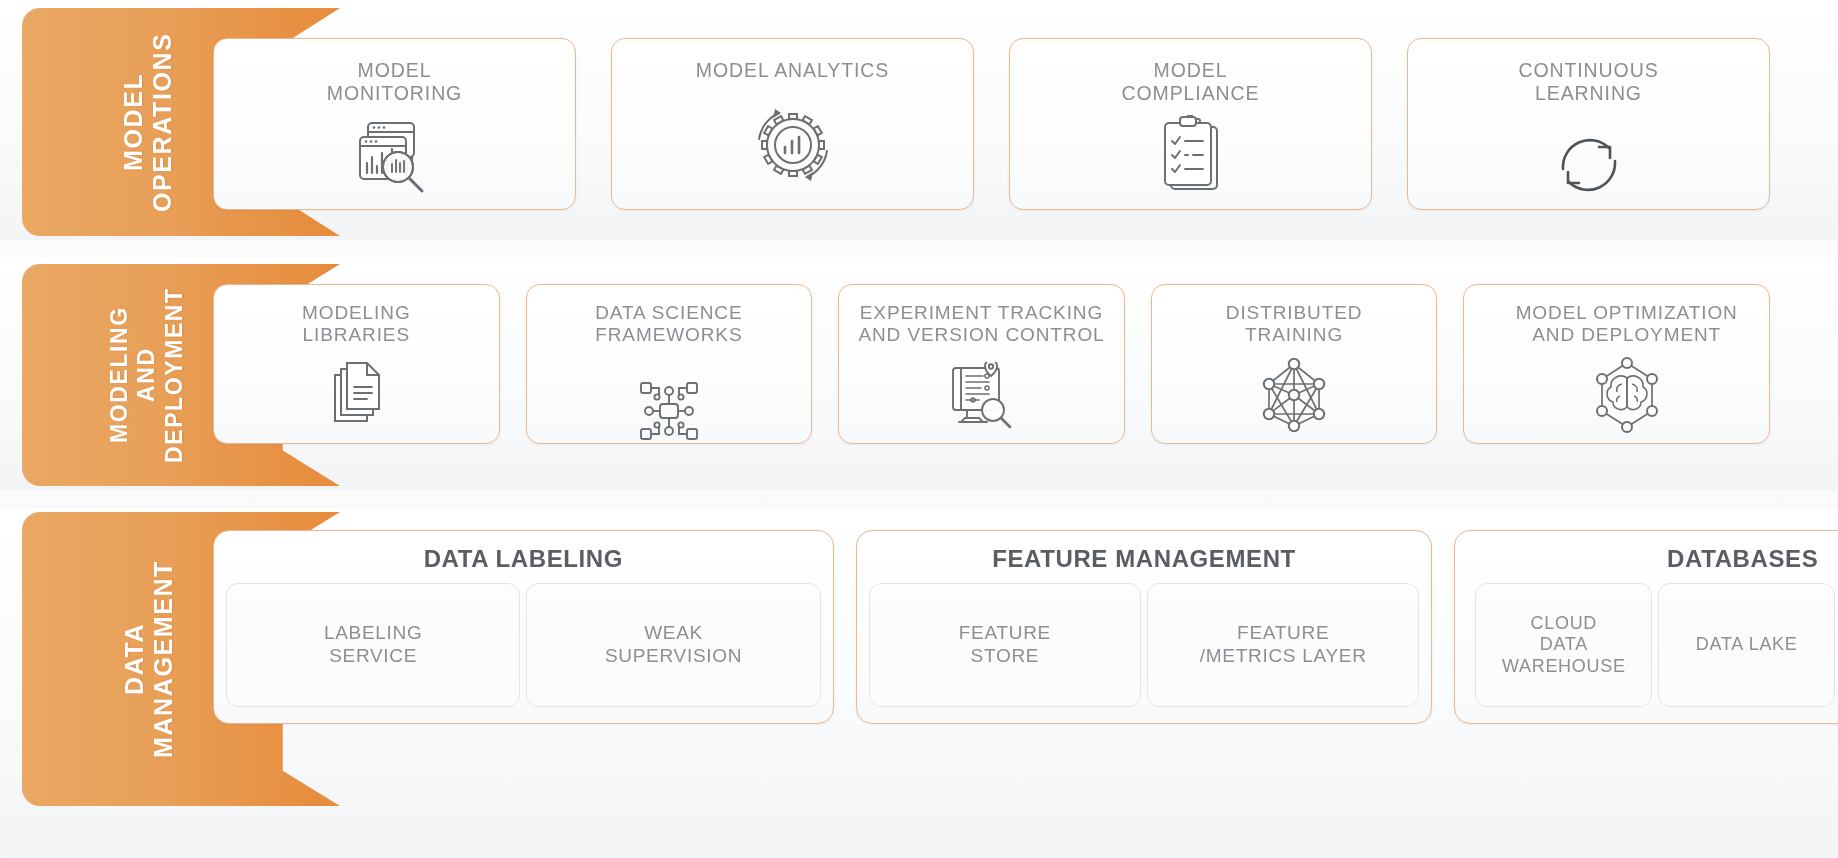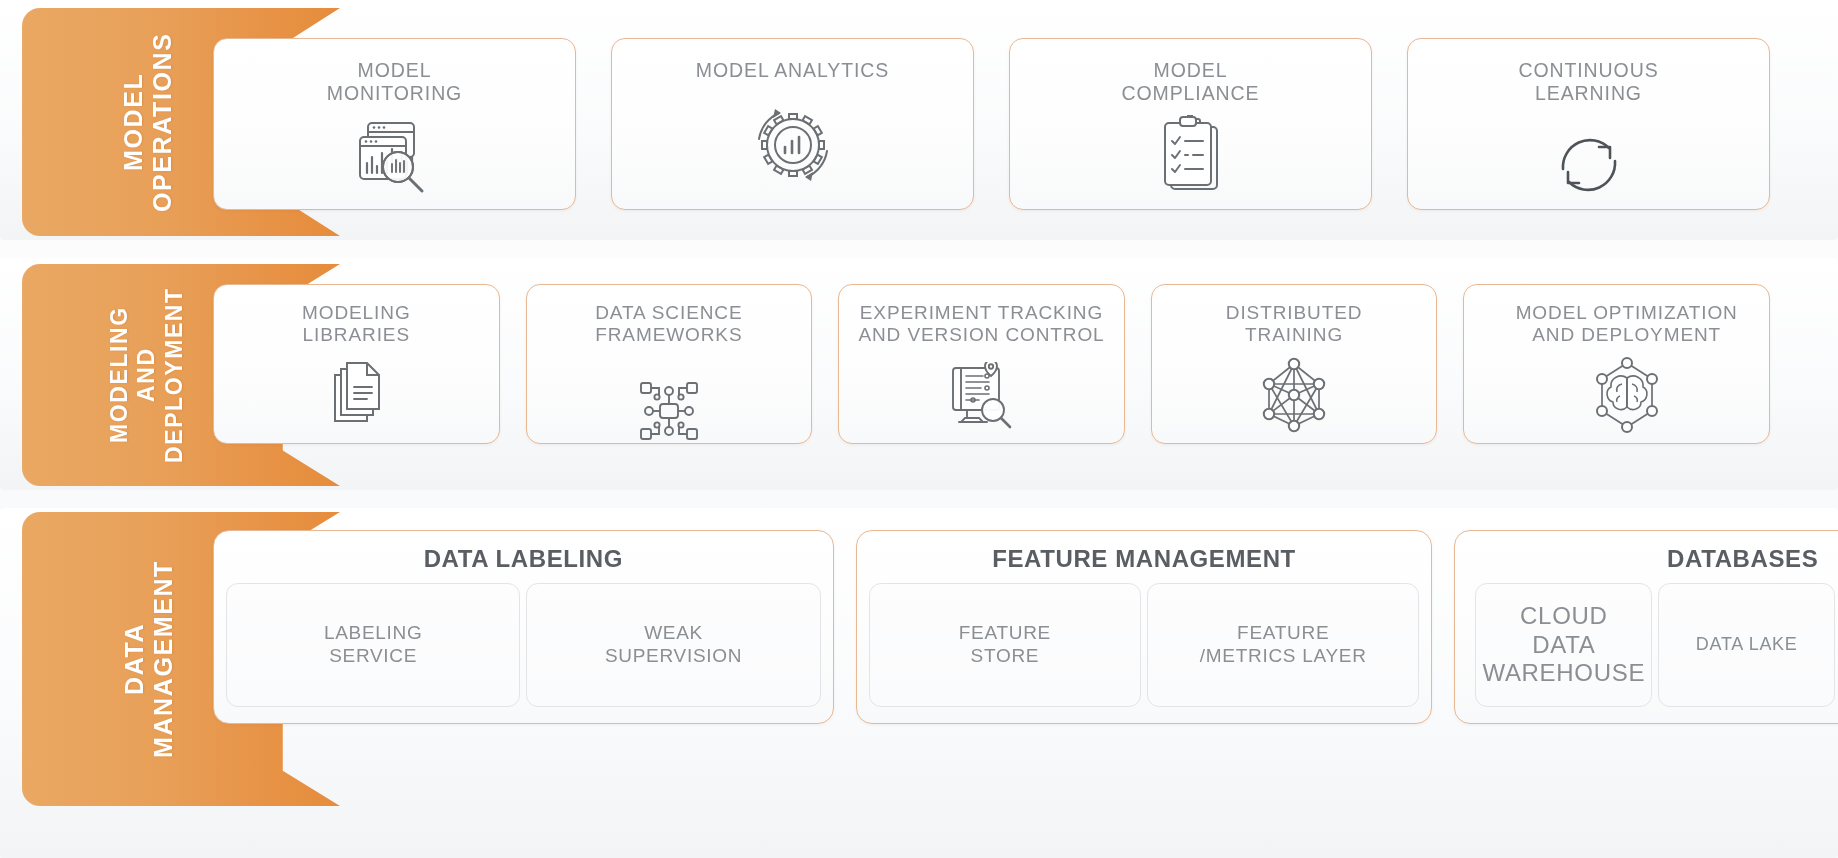--- a/index.html
+++ b/index.html
@@ -436,21 +436,21 @@
           <div class="subcard">FEATURE
 STORE</div>
           <div class="subcard">FEATURE
 /METRICS LAYER</div>
         </div>
       </div>
 
       <div class="group" style="flex:1 1 0;">
         <div class="group-title">DATABASES</div>
         <div class="subcards">
-          <div class="subcard" style="font-size:24px;margin-left:8px;">CLOUD
+          <div class="subcard" style="font-size:18px;margin-left:8px;">CLOUD
 DATA
 WAREHOUSE</div>
           <div class="subcard" style="font-size:18px;">DATA LAKE</div>
           <div class="subcard" style="font-size:22px;">VECTOR
 DATABASE</div>
         </div>
       </div>
 
     </div>
   </div>

